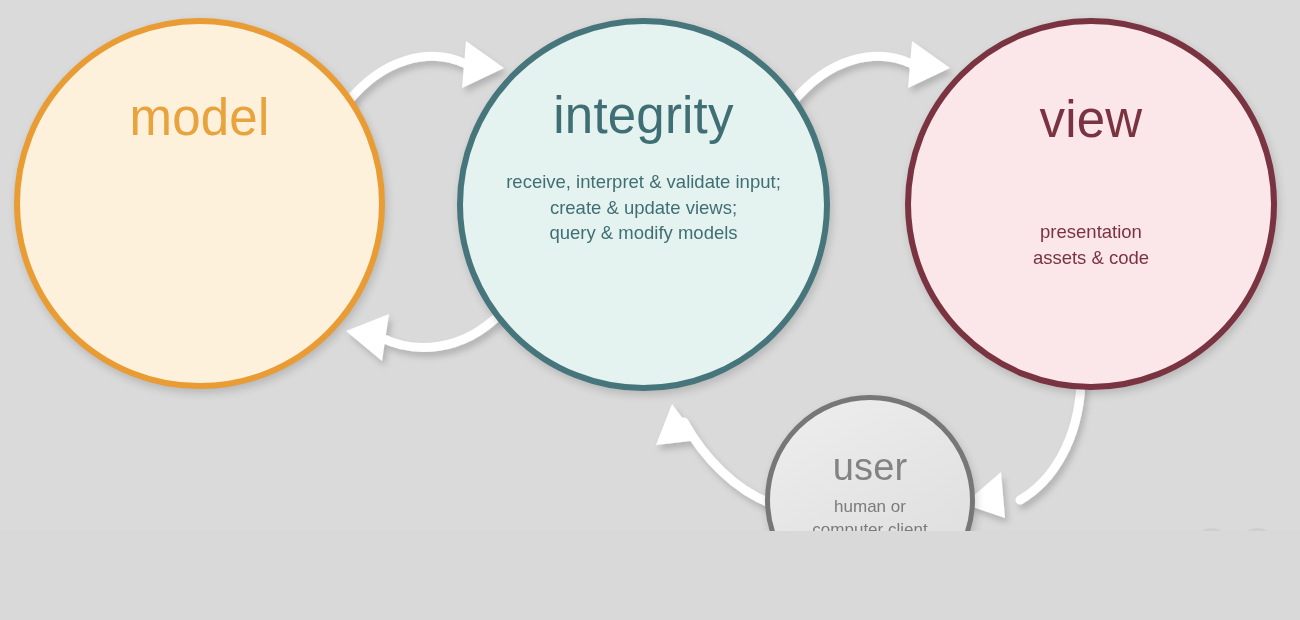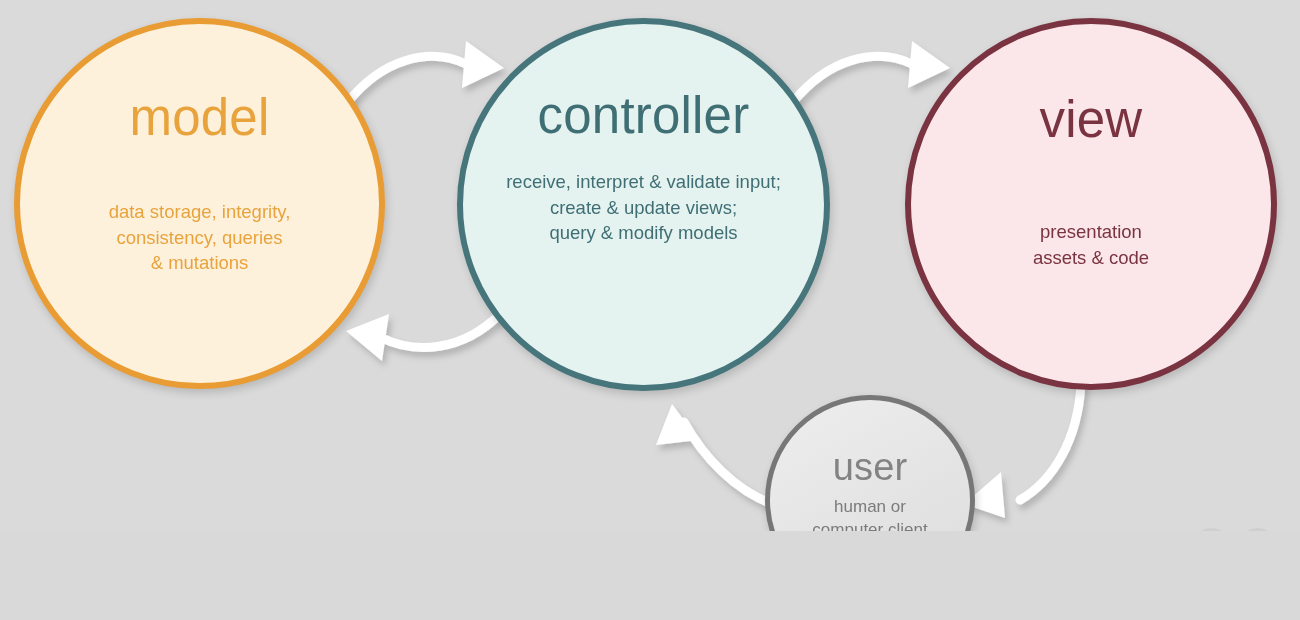--- a/index.html
+++ b/index.html
@@ -186,27 +186,24 @@
 
       <g>
         <path d="M 772,504 C 735,490 704,458 684,422"></path>
         <polygon points="672,404 699,440 656,445" fill="#ffffff" stroke="none"></polygon>
       </g>
     </g>
   </svg>
 
   <div class="node" id="node-model">
     <div class="node-title">model</div>
-    <div class="node-desc">data storage, integrity,
-consistency, queries
-&amp; mutations</div>
   </div>
 
   <div class="node" id="node-controller">
-    <div class="node-title">controller</div>
+    <div class="node-title">integrity</div>
     <div class="node-desc">receive, interpret &amp; validate input;
 create &amp; update views;
 query &amp; modify models</div>
   </div>
 
   <div class="node" id="node-user">
     <div class="node-title">user</div>
     <div class="node-desc">human or
 computer client</div>
   </div>

